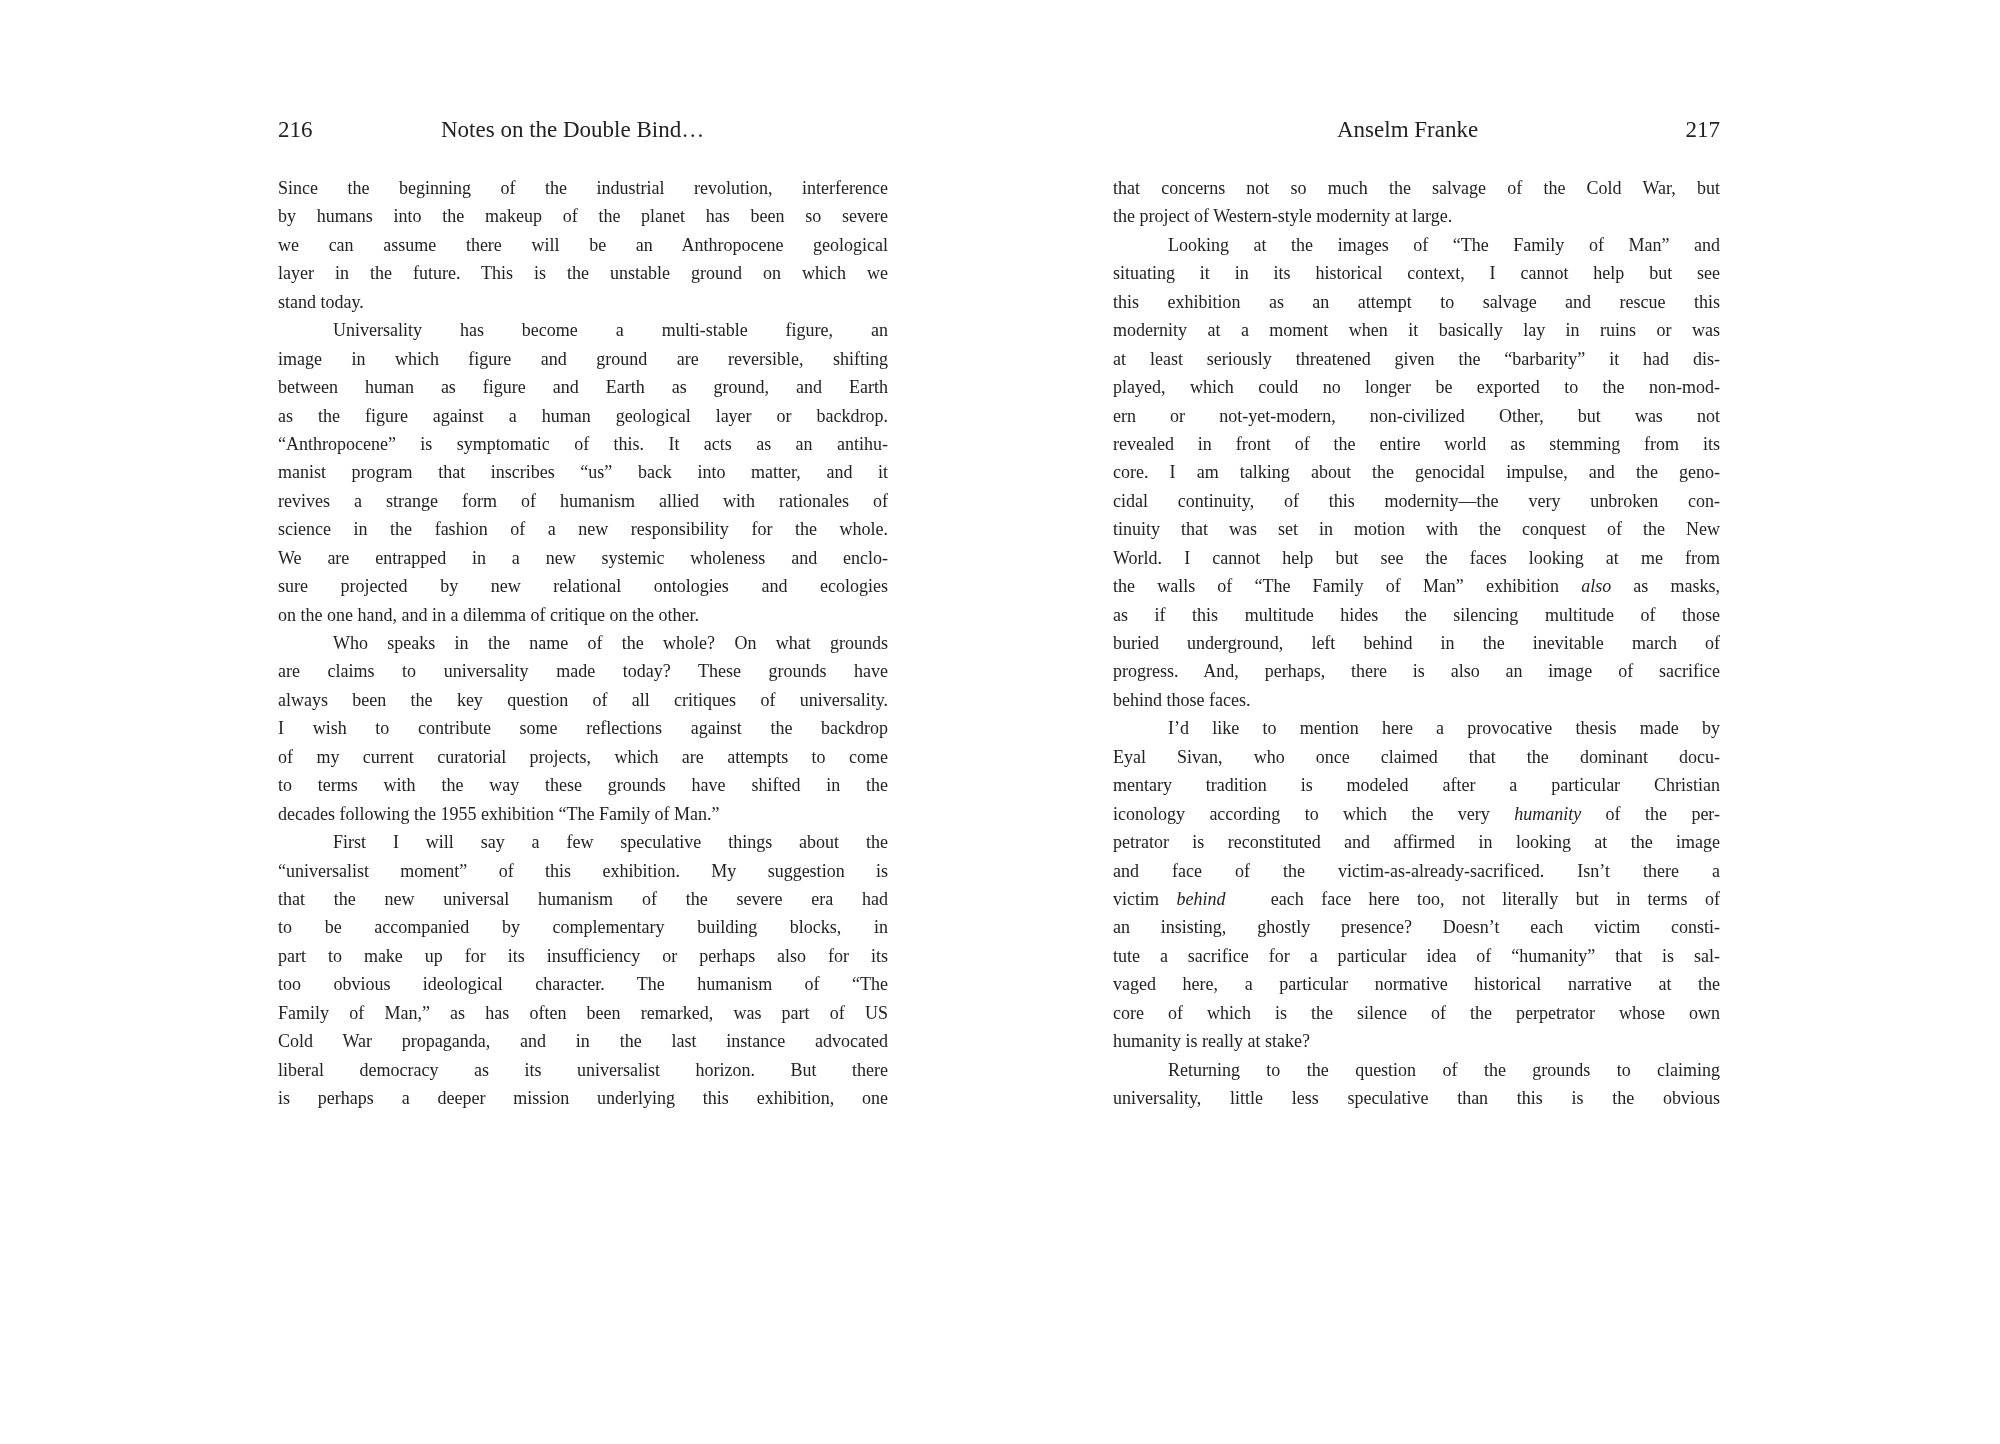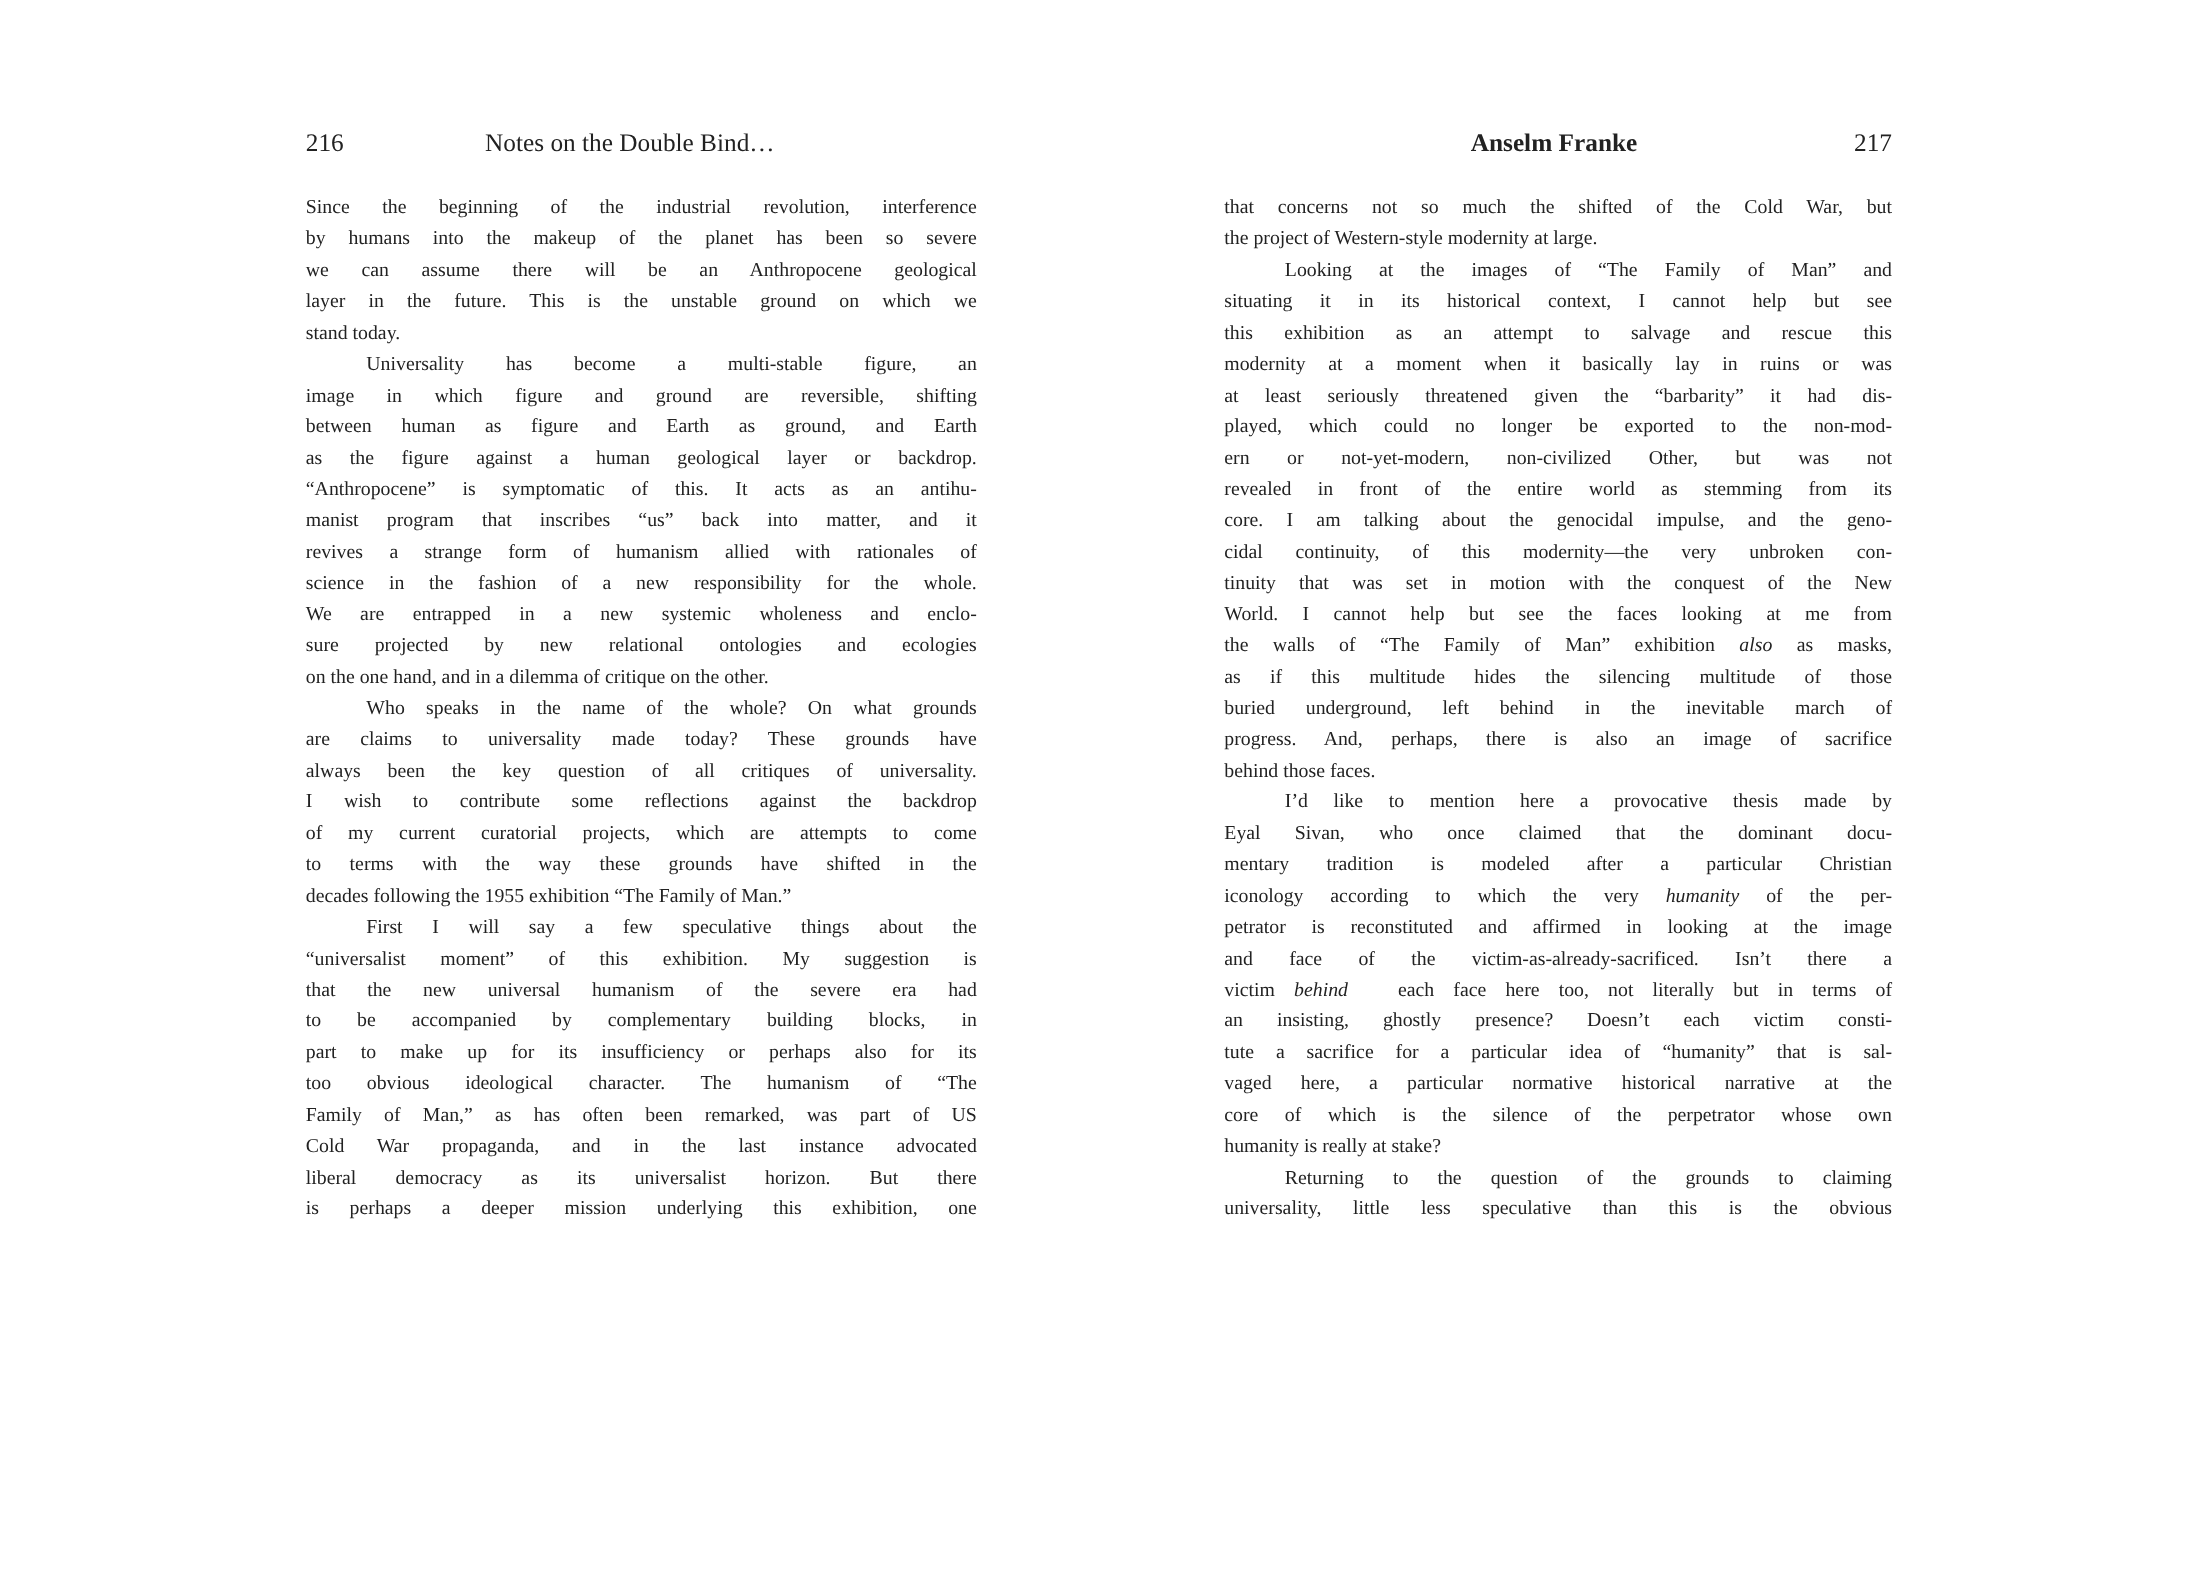--- a/index.html
+++ b/index.html
@@ -32,21 +32,21 @@
 
   .running-head {
     position: absolute;
     top: 116px;
     font-size: 23px;
     line-height: 28px;
     white-space: nowrap;
   }
   .folio-left { left: 278px; }
   .title-left { left: 441px; }
-  .title-right { left: 337px; font-weight: bold; }
+  .title-right { left: 337px; }
   .folio-right { left: 682px; width: 38px; text-align: right; }
 
   .body-text {
     position: absolute;
     top: 174px;
     width: 610px;
     font-size: 18px;
     line-height: 28.45px;
   }
   .page-left .body-text { left: 278px; }
@@ -111,21 +111,21 @@
         <span class="line">Cold War propaganda, and in the last instance advocated</span>
         <span class="line">liberal democracy as its universalist horizon. But there</span>
         <span class="line">is perhaps a deeper mission underlying this exhibition, one</span>
       </div>
   </div>
 
   <div class="page page-right">
     <div class="running-head title-right">Anselm Franke</div>
     <div class="running-head folio-right">217</div>
     <div class="body-text" id="right-body">
-        <span class="line">that concerns not so much the shifted of the Cold War, but</span>
+        <span class="line">that concerns not so much the salvage of the Cold War, but</span>
         <span class="line last">the project of Western-style modernity at large.</span>
         <span class="line indent">Looking at the images of “The Family of Man” and</span>
         <span class="line">situating it in its historical context, I cannot help but see</span>
         <span class="line">this exhibition as an attempt to salvage and rescue this</span>
         <span class="line">modernity at a moment when it basically lay in ruins or was</span>
         <span class="line">at least seriously threatened given the “barbarity” it had dis-</span>
         <span class="line">played, which could no longer be exported to the non-mod-</span>
         <span class="line">ern or not-yet-modern, non-civilized Other, but was not</span>
         <span class="line">revealed in front of the entire world as stemming from its</span>
         <span class="line">core. I am talking about the genocidal impulse, and the geno-</span>

